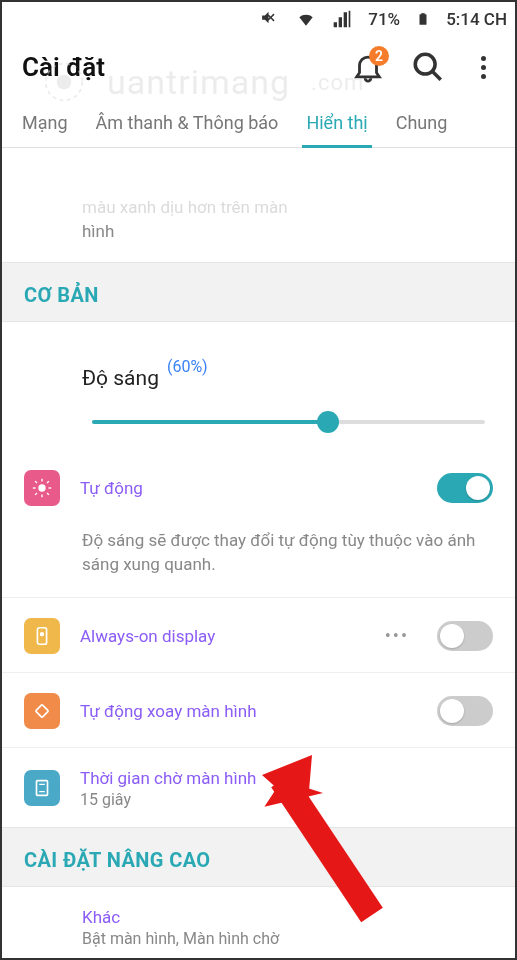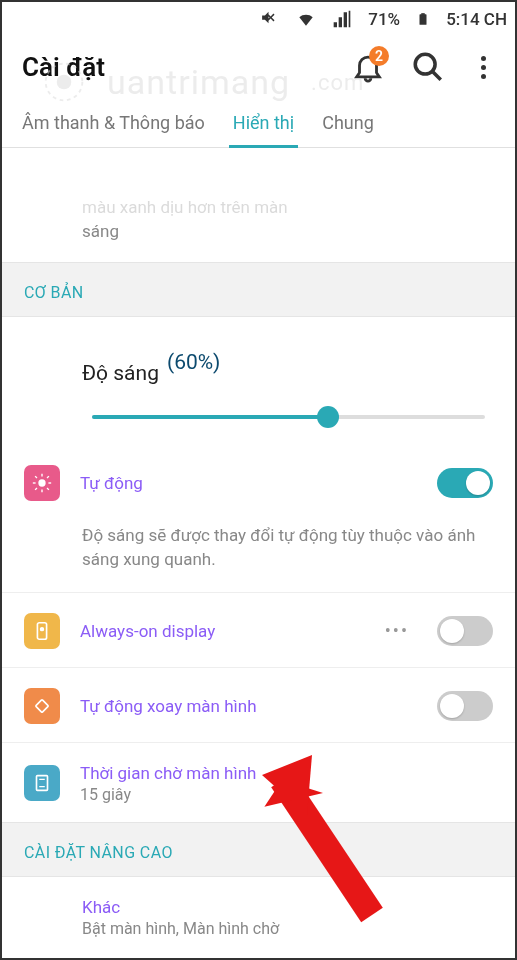--- a/index.html
+++ b/index.html
@@ -81,22 +81,22 @@
   .clipped-row {
     padding: 0 22px 18px 80px;
     font-size: 17px;
     color: #888;
     line-height: 1.4;
     margin-top: 48px;
   }
   .section-header {
     background: #f2f2f2;
     padding: 20px 22px 14px 22px;
-    font-size: 16px;
-    font-weight: 400;
+    font-size: 20px;
+    font-weight: 700;
     color: #2aa9b5;
     border-top: 1px solid #e5e5e5;
     border-bottom: 1px solid #e5e5e5;
     letter-spacing: 0.4px;
   }
   .row {
     padding: 20px 22px 18px 22px;
     display: flex;
     align-items: center;
     gap: 20px;
@@ -151,21 +151,21 @@
     position: absolute;
     width: 22px;
     height: 22px;
     background: #2aa9b5;
     border-radius: 50%;
     transform: translateX(-50%);
   }
   
   .brightness-row { padding: 22px 22px 4px 80px; display:flex; align-items:center; gap:8px;}
   .brightness-label { font-size: 21px; color:#222;margin-top:22px;}
-  .brightness-pct { font-size: 21px; color:#0c4a6e;}
+  .brightness-pct { font-size: 16px; color:#3b82f6;}
   
   .toggle {
     width: 56px;
     height: 30px;
     border-radius: 15px;
     position: relative;
     background: #ccc;
     flex-shrink: 0;
   }
   .toggle.on { background: #2aa9b5; }
@@ -249,30 +249,31 @@
       </svg>
   </div>
   <div class="more-dots">
     <span></span>
     <span></span>
     <span></span>
   </div>
 </div>
 
 <div class="tabs">
+  <div class="tab">Mạng</div>
   <div class="tab">Âm thanh &amp; Thông báo</div>
   <div class="tab active">Hiển thị</div>
   <div class="tab">Chung</div>
 </div>
 
 <div class="content">
 
   <div class="clipped-row">
     <div style="opacity:0.3">màu xanh dịu hơn trên màn</div>
-    <div>sáng</div>
+    <div>hình</div>
   </div>
 
   <div class="section-header">CƠ BẢN</div>
 
   <div class="brightness-row">
     <span class="brightness-label">Độ sáng</span>
     <span class="brightness-pct">(60%)</span>
   </div>
   <div class="slider-wrap">
     <div class="slider">

